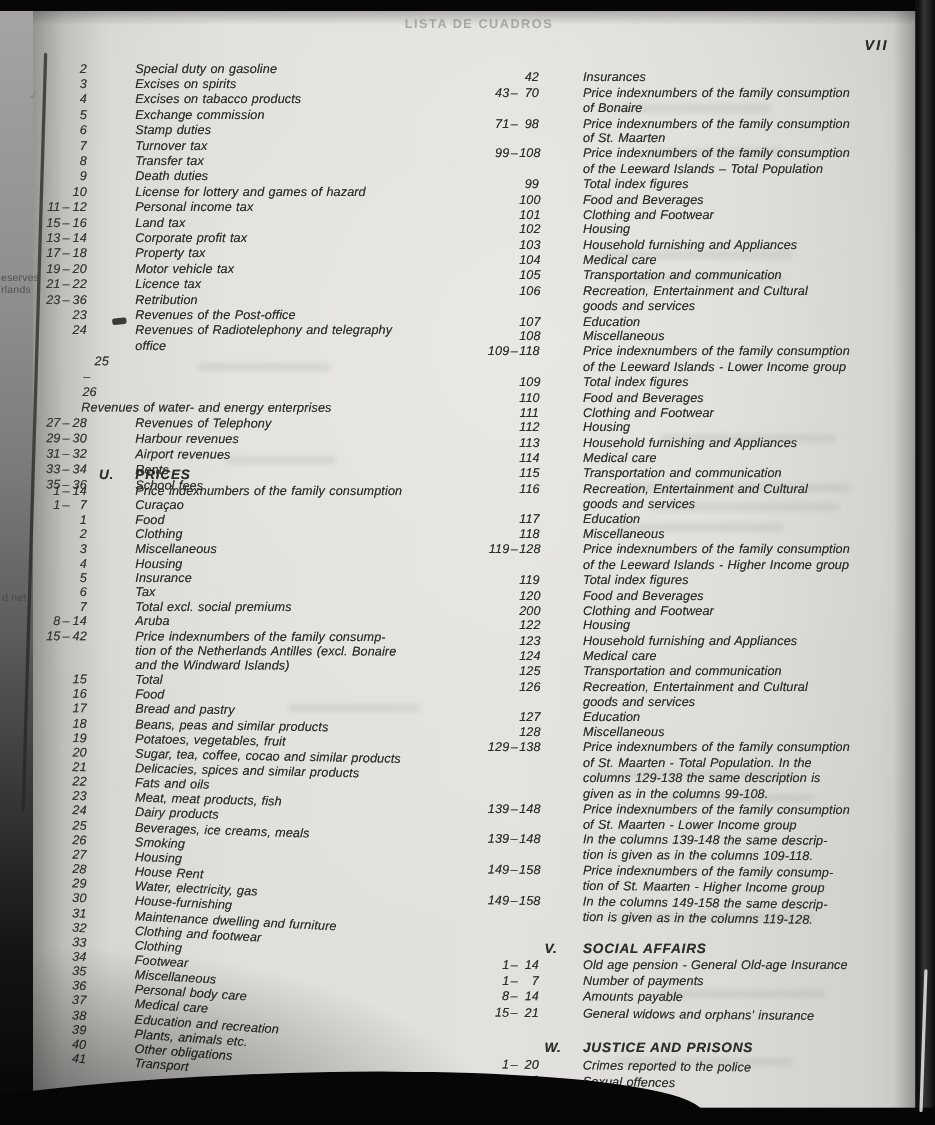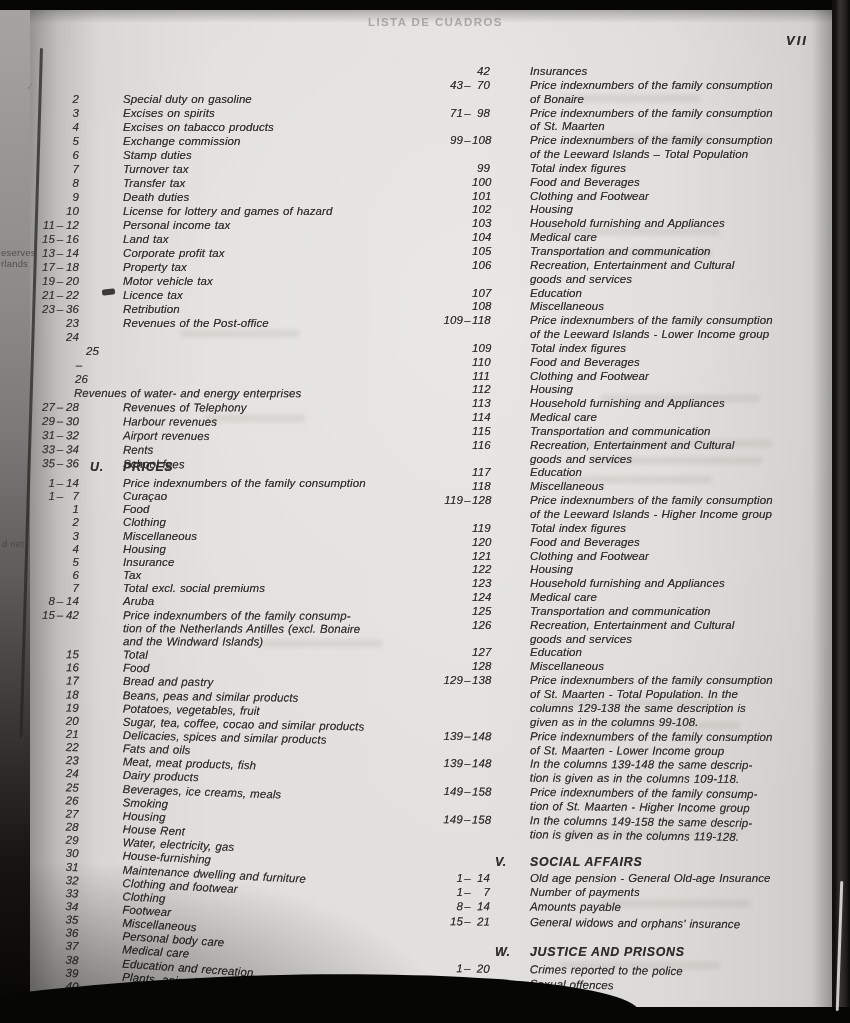--- a/index.html
+++ b/index.html
@@ -32,21 +32,21 @@
     background:radial-gradient(ellipse at 8% 100%, rgba(0,0,0,0.5), rgba(0,0,0,0) 68%);}
   
   .ink{color:#2e2d2b;text-shadow:0 0 0.45px rgba(46,45,43,0.65);font-style:italic;}
   .abs{position:absolute;z-index:3;}
   .list .row{display:flex;align-items:baseline;transform-origin:0 0;}
   .list{font-size:11.5px;letter-spacing:0.1px;word-spacing:0.6px;}
   .n1,.n2{flex:none;text-align:right;}
   .dash{flex:none;text-align:center;color:#3b3a38;}
   .lbl{white-space:pre-line;text-align:justify;}
   
-  .col-l{left:30px;width:400px;margin-top:36px;}
+  .col-l{left:30px;width:400px;}
   .col-l .n1{width:25px;} .col-l .dash{width:10px;} .col-l .n2{width:14px;}
   .col-l .lbl{margin-left:44px;width:302px;}
   
   .col-r{left:432px;width:392px;}
   .col-r .n1{width:31px;} .col-r .dash{width:9px;} .col-r .n2{width:18px;}
   .col-r .lbl{margin-left:40px;width:288px;}
   .lh-a{line-height:14px;} .lh-b{line-height:13.15px;} .lh-c{line-height:13.85px;}
   .lh-d{line-height:14.2px;} .lh-e{line-height:14px;}
   .heading{display:flex;font-weight:bold;font-size:12.4px;letter-spacing:0.7px;}
   .col-l.heading .code{margin-left:60px;width:33px;}
@@ -170,20 +170,22 @@
       <div class="row">
         <span class="n1"></span>
         <span class="dash"></span>
         <span class="n2">23</span>
         <span class="lbl">Revenues of the Post-office</span>
       </div>
       <div class="row">
         <span class="n1"></span>
         <span class="dash"></span>
         <span class="n2">24</span>
+        <span class="lbl">Revenues of Radiotelephony and telegraphy
+office</span>
       </div>
       <div class="row" style="transform: rotate(0.08deg); flex-direction: column;">
         <span class="n1">25</span>
         <span class="dash">–</span>
         <span class="n2">26</span>
         <span class="lbl">Revenues of water- and energy enterprises</span>
       </div>
       <div class="row" style="transform: rotate(0.16deg);">
         <span class="n1">27</span>
         <span class="dash">–</span>
@@ -628,21 +630,21 @@
       </div>
       <div class="row">
         <span class="n1"></span>
         <span class="dash"></span>
         <span class="n2">120</span>
         <span class="lbl">Food and Beverages</span>
       </div>
       <div class="row">
         <span class="n1"></span>
         <span class="dash"></span>
-        <span class="n2">121</span>
+        <span class="n2">200</span>
         <span class="lbl">Clothing and Footwear</span>
       </div>
       <div class="row">
         <span class="n1"></span>
         <span class="dash"></span>
         <span class="n2">122</span>
         <span class="lbl">Housing</span>
       </div>
       <div class="row">
         <span class="n1"></span>

